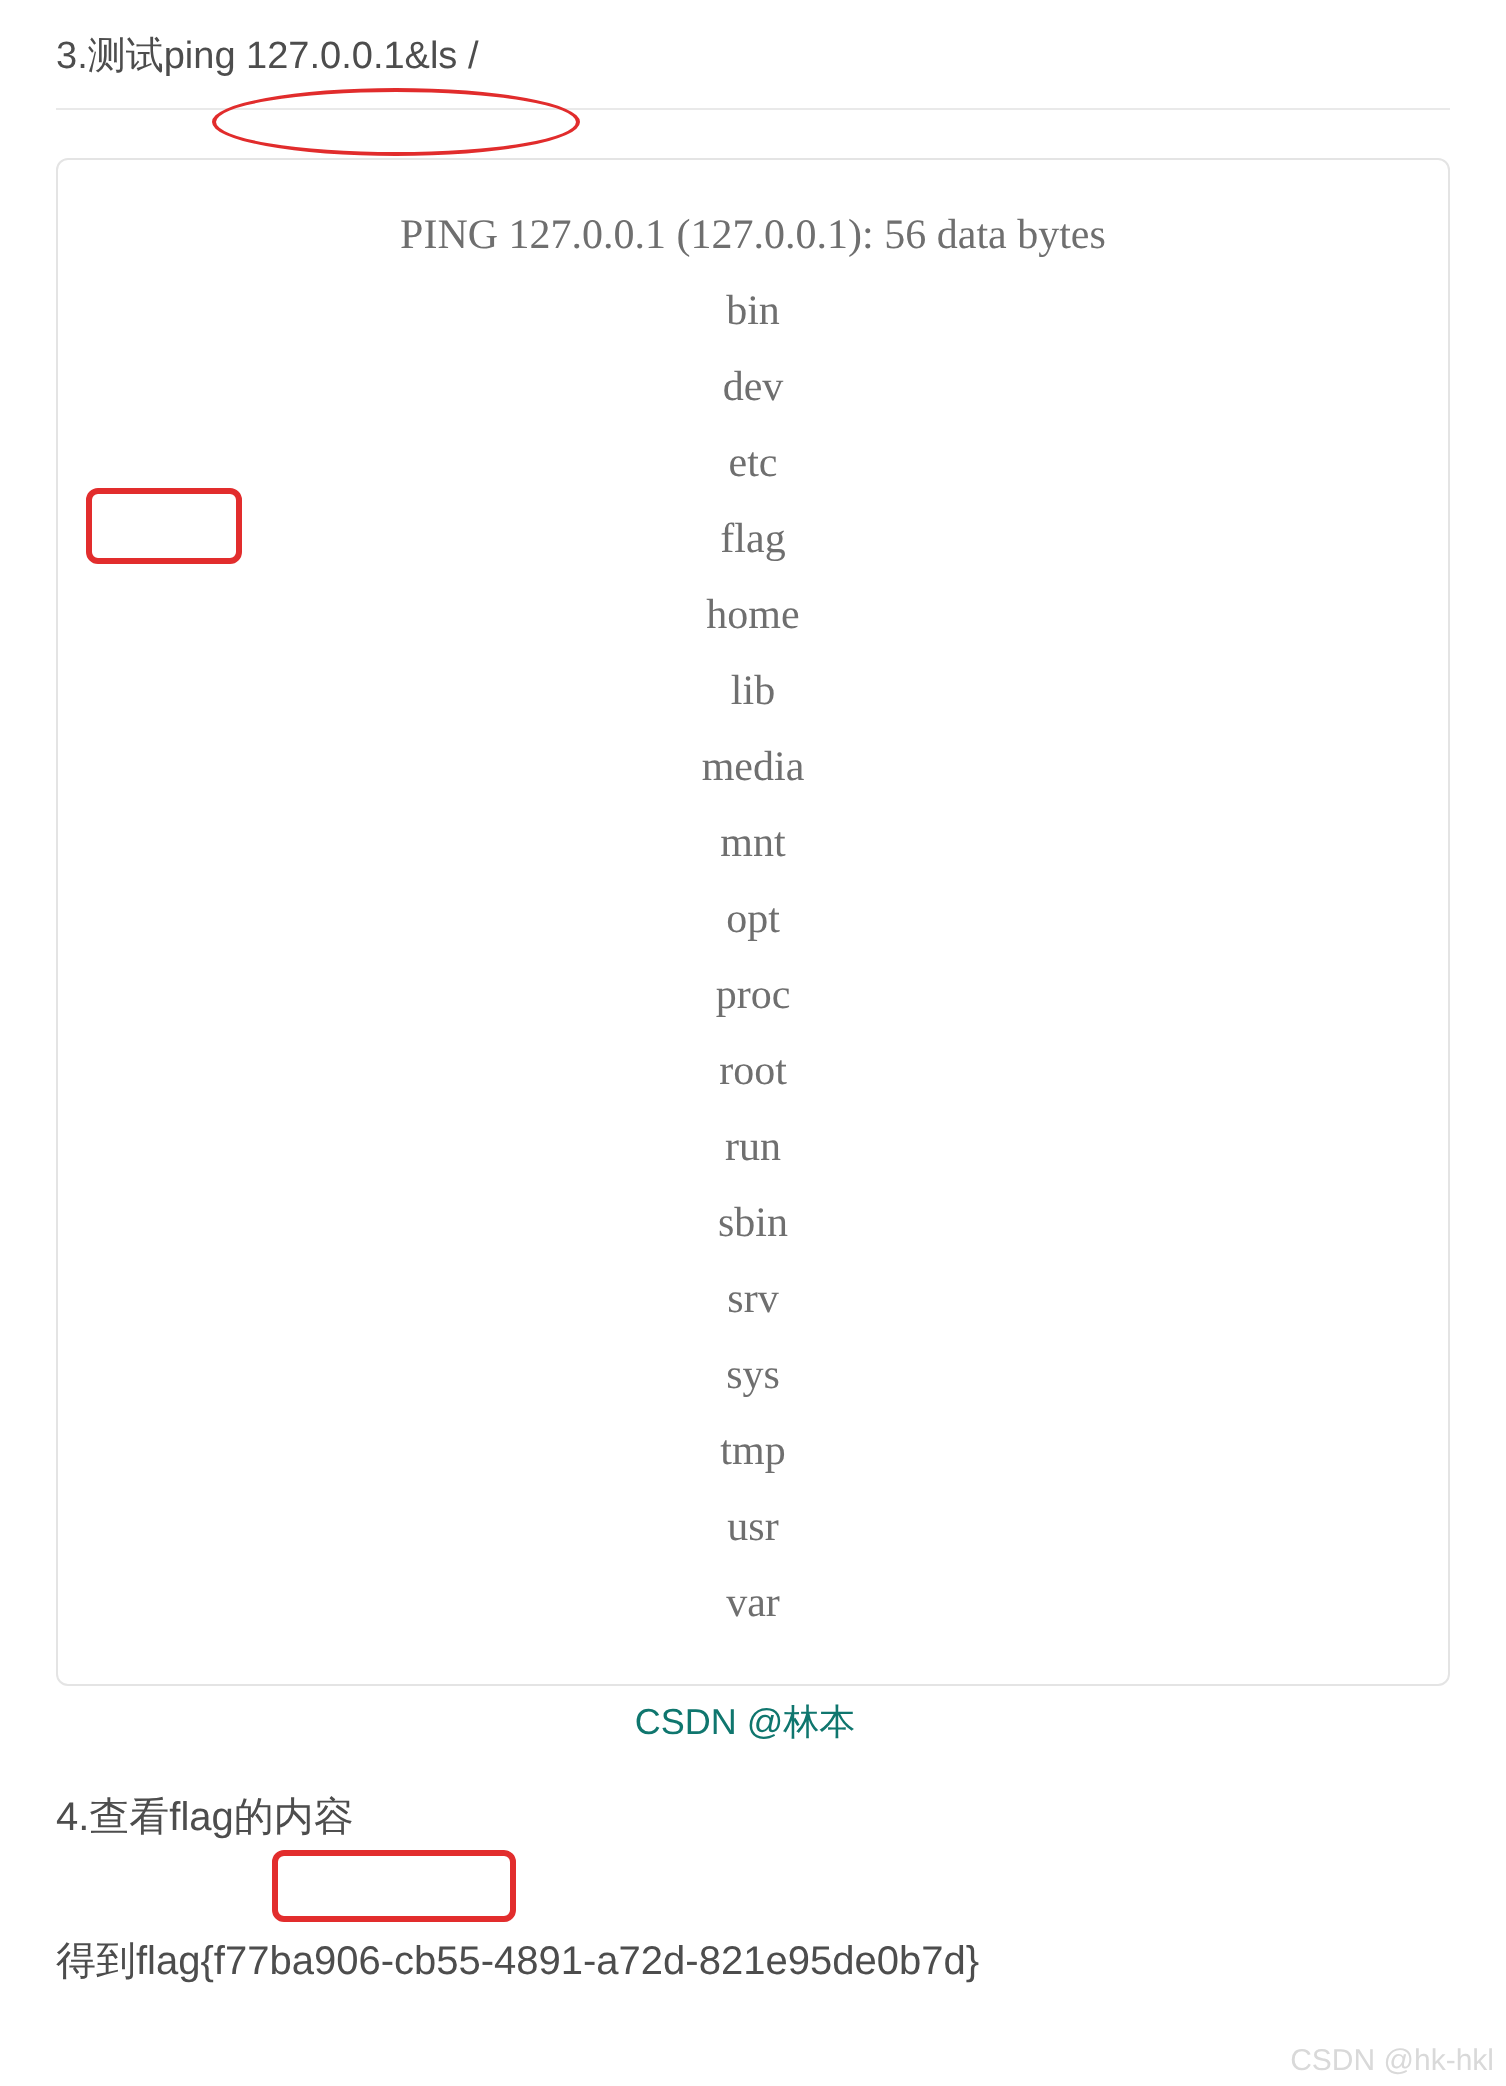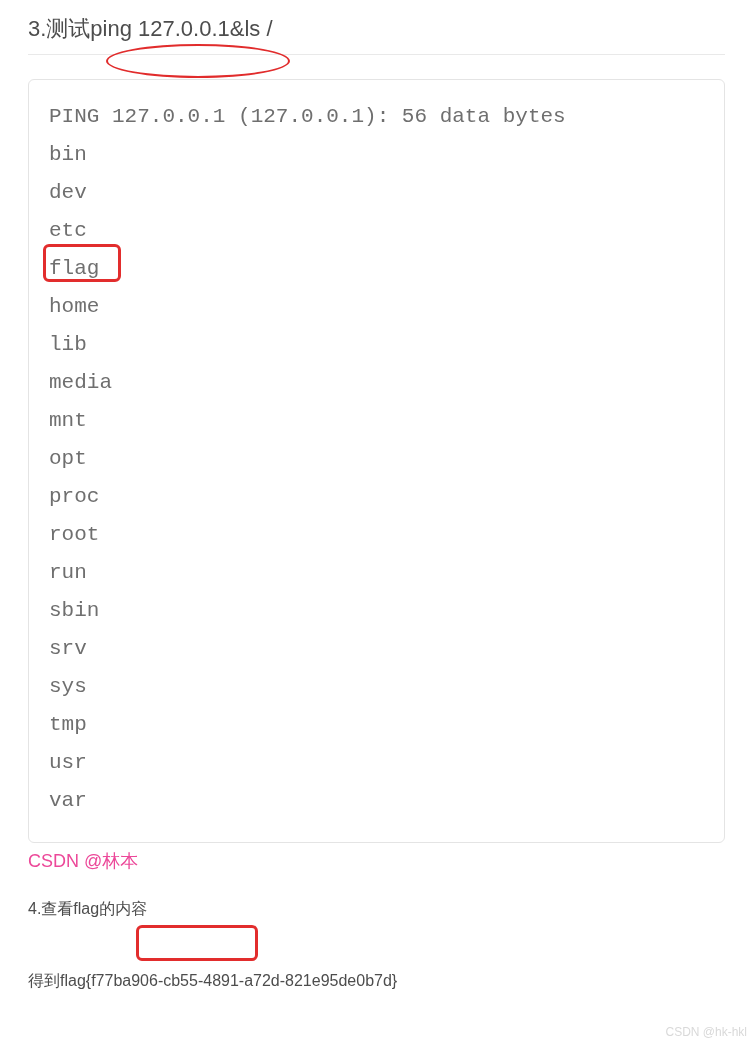--- a/index.html
+++ b/index.html
@@ -7,51 +7,52 @@
     width:753px;
     height:1043px;
     background:#ffffff;
     font-family:"Microsoft YaHei","PingFang SC",Arial,sans-serif;
     color:#4d4d4d;
     position:relative;
     box-sizing:border-box;
     padding:12px 28px 0 28px;
   }
   .headline{
-    font-size:22px;
+    font-size:19px;
     line-height:34px;
     color:#4d4d4d;
     position:relative;
   }
   .sep1{
     border:0;border-top:1px solid #e9e9e9;
     margin:8px 0 24px 0;
   }
   .codeblock{
     border:1px solid #e4e4e4;
     border-radius:6px;
     background:#ffffff;
     padding:18px 20px 22px 20px;
     position:relative;
   }
   .codeblock pre{
     margin:0;
-    font-family:Liberation Mono, monospace;
+    font-family:Liberation Serif, serif;
     font-size:21px;
     line-height:38px;
     color:#6f6f6f;
+    text-align:center;
   }
   .watermark{
-    color:#ec4899;
+    color:#0f766e;
     font-size:18px;
-    text-align:left;
+    text-align:center;
     margin:6px 8px 0 0;
   }
   .bottom-text{
-    font-size:16px;
+    font-size:20px;
     line-height:36px;
     color:#4d4d4d;
     margin-top:18px;
     position:relative;
   }
   
   .hl-ellipse{
     position:absolute;
     border:2px solid #e12c2c;
     border-radius:50%;
@@ -60,21 +61,21 @@
   .hl-rect{
     position:absolute;
     border:3px solid #e22d2d;
     border-radius:6px;
     pointer-events:none;
   }
   .corner-mark{
     position:absolute;
     right:6px;
     bottom:4px;
-    font-size:12px;
+    font-size:15px;
     color:#d9d9d9;
   }
 </style>
 </head>
 <body>
 
 <div class="headline">
   <span>3.测试ping 127.0.0.1&amp;ls /</span><br>
   <span class="hl-ellipse" style="left:78px;top:32px;width:180px;height:30px;"></span>
 </div>

